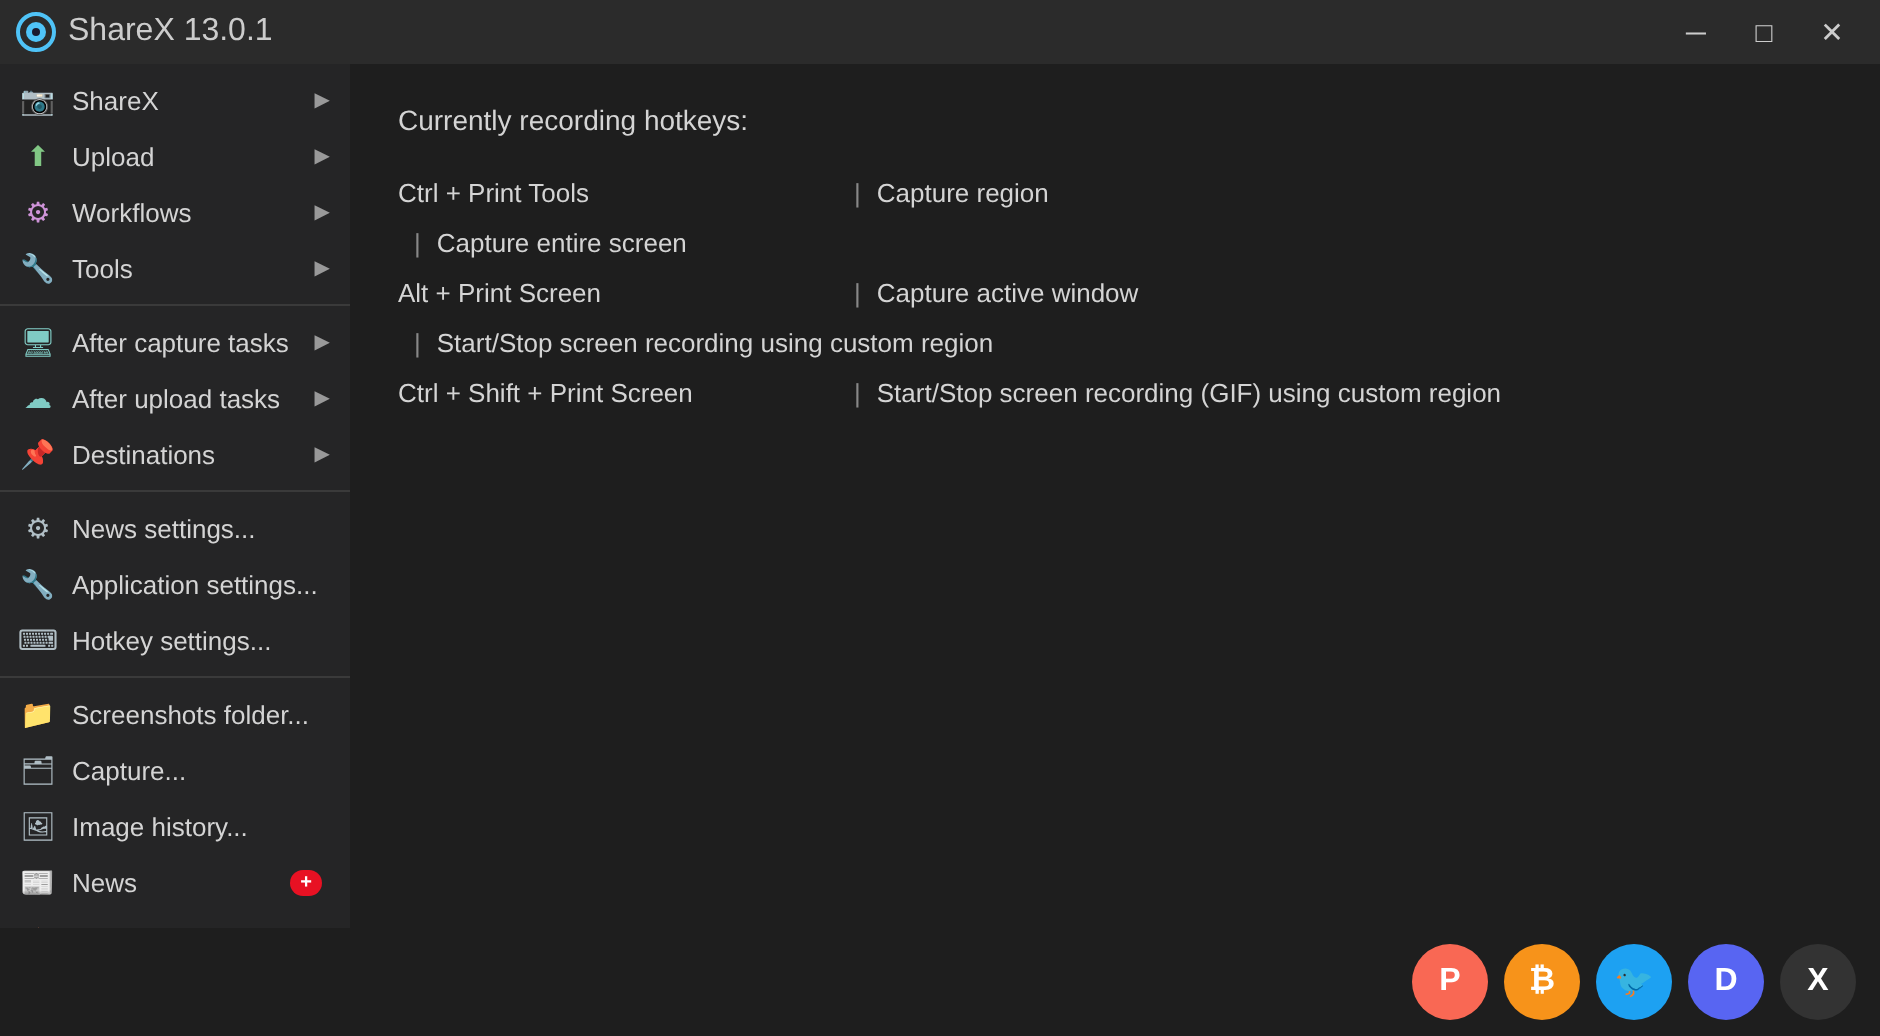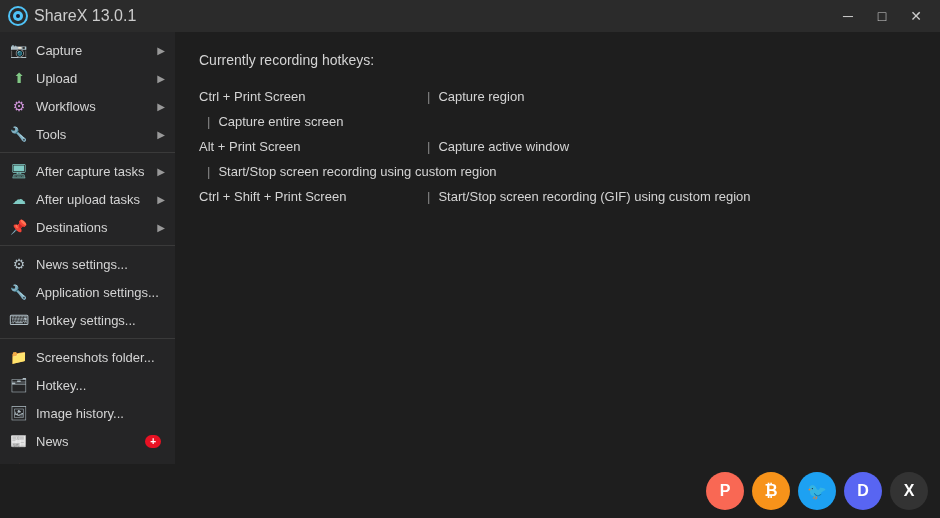--- a/index.html
+++ b/index.html
@@ -215,21 +215,21 @@
     <button class="title-btn close">✕</button>
   </div>
 </div>
 
 <div class="main-container">
 
   <div class="sidebar">
 
     <div class="sidebar-item">
       <div class="sidebar-item-icon icon-capture">📷</div>
-      <span class="sidebar-item-label">Capture</span>
+      <span class="sidebar-item-label">ShareX</span>
       <span class="sidebar-item-arrow">▶</span>
     </div>
 
     <div class="sidebar-item">
       <div class="sidebar-item-icon icon-upload">⬆</div>
       <span class="sidebar-item-label">Upload</span>
       <span class="sidebar-item-arrow">▶</span>
     </div>
 
     <div class="sidebar-item">
@@ -283,21 +283,21 @@
 
     <div class="sidebar-separator"></div>
 
     <div class="sidebar-item">
       <div class="sidebar-item-icon icon-screenshots">📁</div>
       <span class="sidebar-item-label">Screenshots folder...</span>
     </div>
 
     <div class="sidebar-item">
       <div class="sidebar-item-icon icon-history">🗂</div>
-      <span class="sidebar-item-label">Hotkey...</span>
+      <span class="sidebar-item-label">Capture...</span>
     </div>
 
     <div class="sidebar-item">
       <div class="sidebar-item-icon icon-image-history">🖼</div>
       <span class="sidebar-item-label">Image history...</span>
     </div>
 
     <div class="sidebar-item">
       <div class="sidebar-item-icon icon-news">📰</div>
       <span class="sidebar-item-label">News</span>
@@ -310,21 +310,21 @@
       <span class="sidebar-item-arrow">▶</span>
     </div>
 
   </div>
 
   <div class="content">
     <div class="content-title">Currently recording hotkeys:</div>
     <div class="hotkey-list">
 
     <div class="hotkey-row">
-      <span class="hotkey-key">Ctrl + Print Screen</span>
+      <span class="hotkey-key">Ctrl + Print Tools</span>
       <span class="hotkey-sep">|</span>
       <span class="hotkey-action">Capture region</span>
     </div>
         <div class="hotkey-row">
       <span class="hotkey-sep">|</span>
       <span class="hotkey-action">Capture entire screen</span>
     </div>
         <div class="hotkey-row">
       <span class="hotkey-key">Alt + Print Screen</span>
       <span class="hotkey-sep">|</span>

